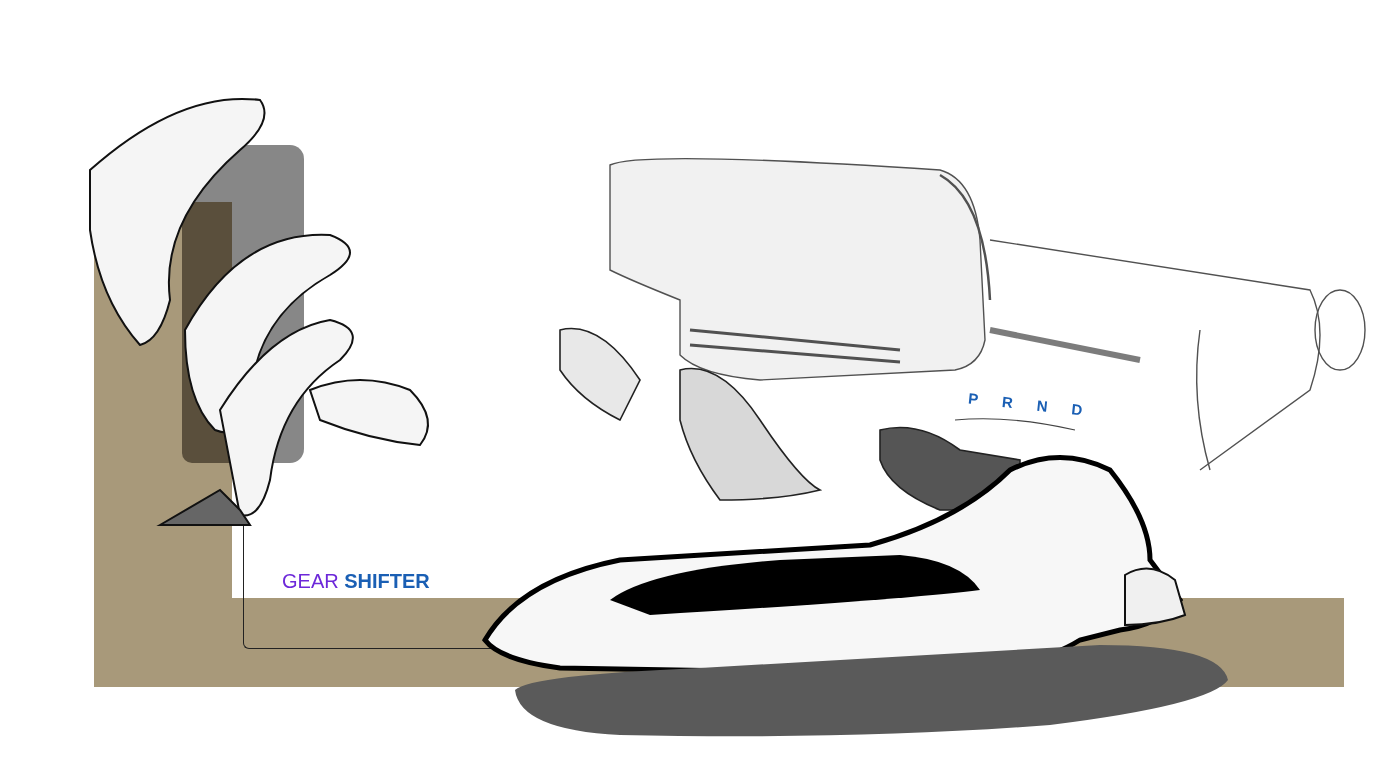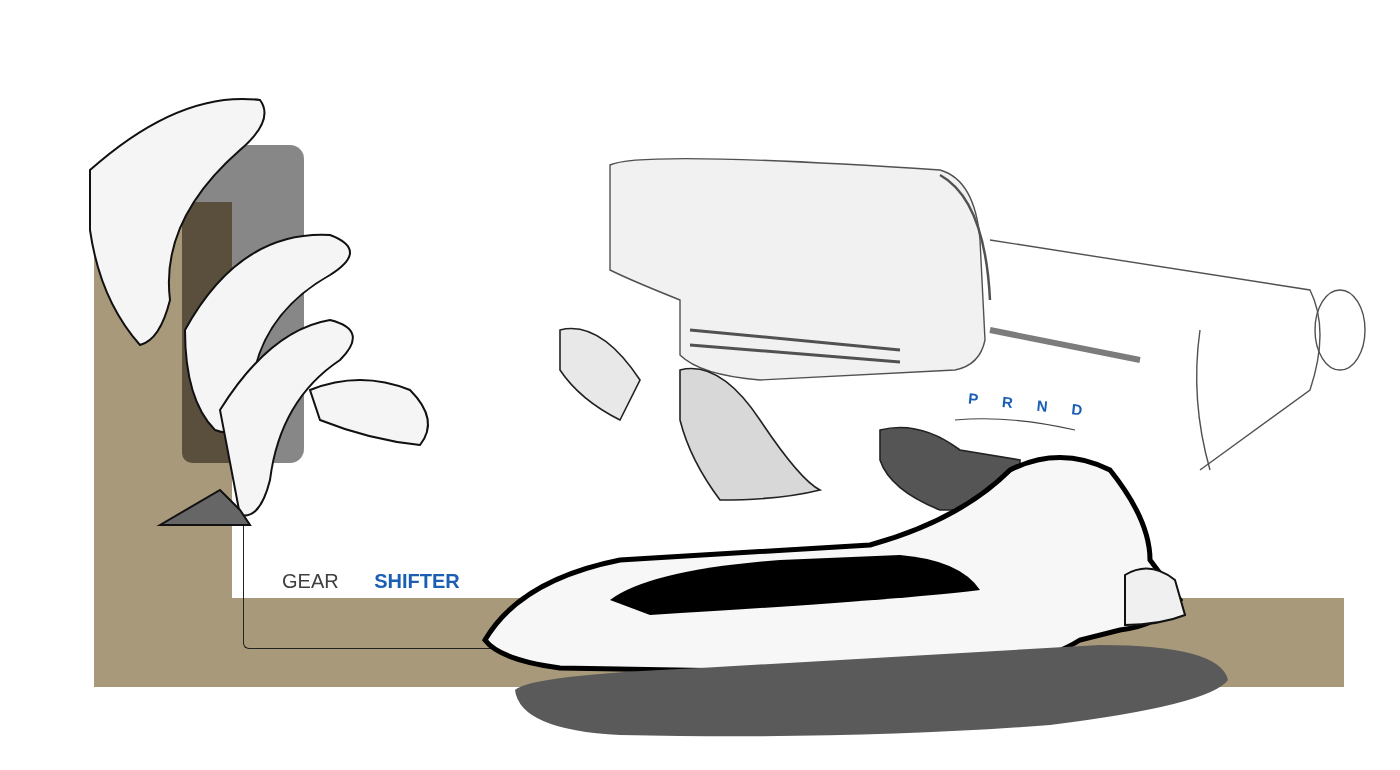--- a/index.html
+++ b/index.html
@@ -1,22 +1,22 @@
 <!DOCTYPE html>
 <html><head>
 <meta charset="utf-8">
 <style>
   html, body { margin: 0; padding: 0; }
   body { width: 1400px; height: 770px; background: #ffffff; position: relative; overflow: hidden; font-family: "Liberation Sans", sans-serif; }
   .abs { position: absolute; }
   .tan { background: #a8997a; }
   .canvas { position: absolute; left: 0; top: 0; width: 1400px; height: 770px; }
   .title { position: absolute; left: 282px; top: 570px; font-size: 20px; letter-spacing: 0px; }
-  .title .a { color: #404040; font-weight: normal; }
-  .title .b { color: #1a5fb4; font-weight: bold; margin-left: 30px; }
+  .title .a { color: #6d28d9; font-weight: normal; }
+  .title .b { color: #1a5fb4; font-weight: bold; }
   .prnd { position: absolute; left: 968px; top: 396px; font-size: 15px; font-weight: bold; color: #1a5fb4; letter-spacing: 10px; transform: rotate(6deg); }
 </style>
 </head>
 <body>
 
 <div class="canvas">
 
   <div class="abs tan" style="left:94px; top:202px; width:138px; height:485px;"></div>
   <div class="abs tan" style="left:94px; top:598px; width:1250px; height:89px;"></div>
 

